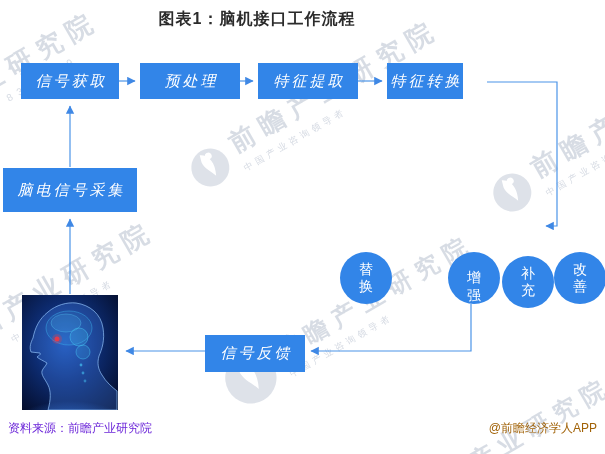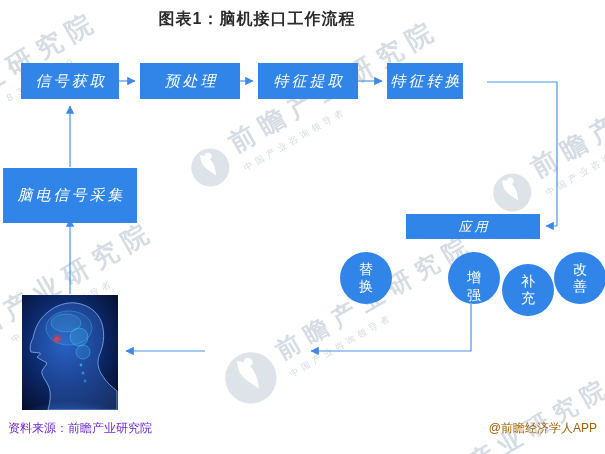--- a/index.html
+++ b/index.html
@@ -125,34 +125,34 @@
   </div>
   <div class="node" style="left:258px;top:63px;width:100px;height:36px;">
     <span>特征提取</span>
   </div>
   <div class="node" style="left:140px;top:63px;width:100px;height:36px;">
     <span>预处理</span>
   </div>
   <div class="node" style="left:387px;top:63px;width:76px;height:36px;">
     <span>特征转换</span>
   </div>
-  <div class="node" style="left:3px;top:168px;width:134px;height:55px;">
+  <div class="node" style="left:3px;top:168px;width:134px;height:44px;">
     <span>脑电信号采集</span>
   </div>
-  <div class="node" style="left:406px;top:214px;width:134px;height:25px;font-size:13px;">
-    <span>应用</span>
+  <div class="node" style="left:205px;top:335px;width:100px;height:37px;">
+    <span>信号反馈</span>
   </div>
 
   <div class="circle" style="left:340px;top:252px;">
     <span>替换</span>
   </div>
   <div class="circle" style="left:448px;top:252px;align-items:flex-end;">
     <span>增强</span>
   </div>
-  <div class="circle" style="left:502px;top:264px;">
+  <div class="circle" style="left:502px;top:256px;">
     <span>补充</span>
   </div>
   <div class="circle" style="left:554px;top:252px;text-align:center;">
     <span>改善</span>
   </div>
 
   <svg class="brain" viewBox="0 0 96 115">
     <defs>
       <radialGradient id="bg1" cx="45%" cy="42%" r="75%">
         <stop offset="0%" stop-color="#1d54b4"></stop>

